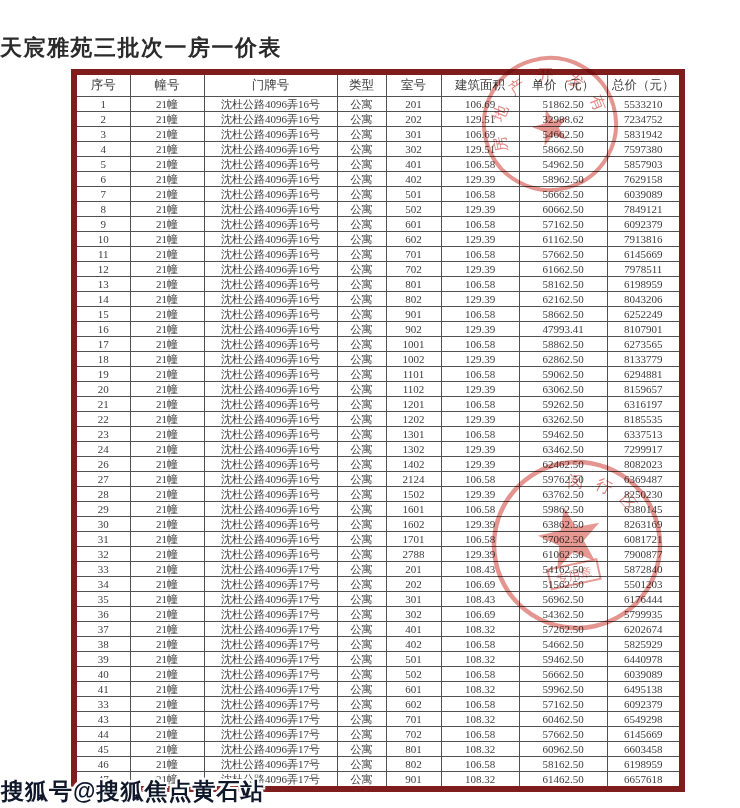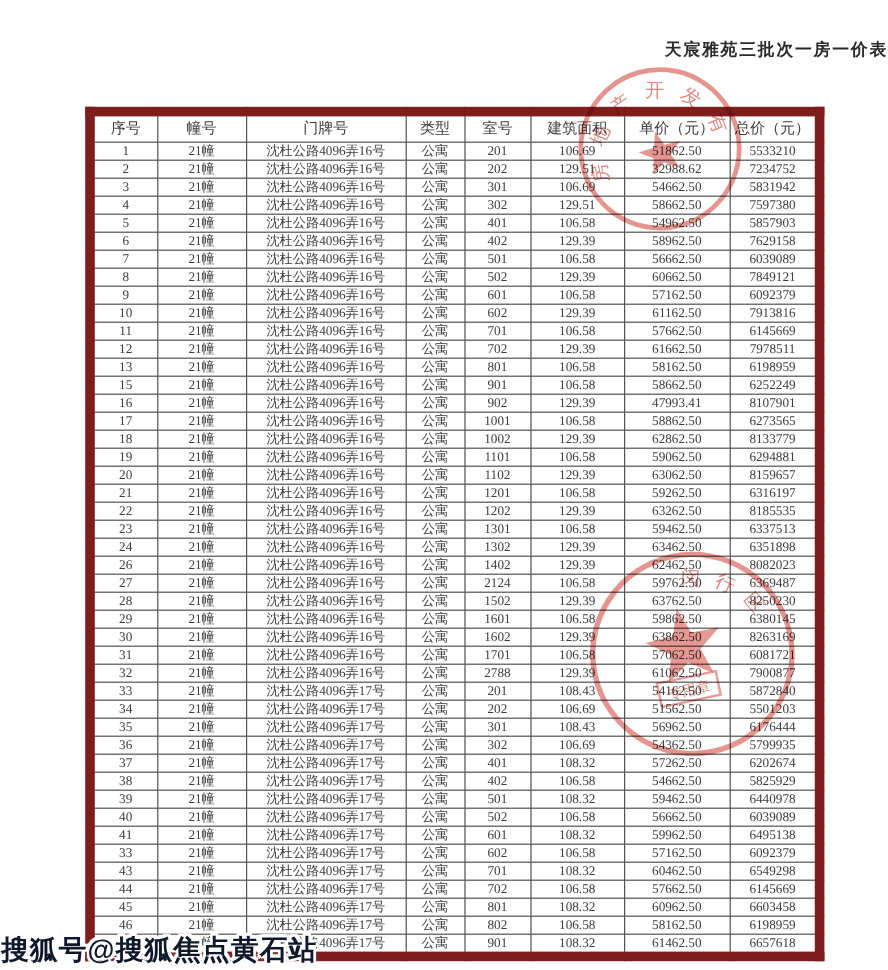--- a/index.html
+++ b/index.html
@@ -1,21 +1,21 @@
 <!DOCTYPE html>
 <html><head>
 <meta charset="utf-8">
 <style>
   html,body{margin:0;padding:0;background:#ffffff;}
   .page{position:relative;width:740px;height:808px;background:#fff;overflow:hidden;
         font-family:"Liberation Serif","DejaVu Serif",serif;}
-  .title{position:absolute;top:33px;left:0;width:100%;text-align:right;
-         font-size:14px;font-weight:bold;color:#2b2b2b;letter-spacing:1.5px;}
-  table.sheet{position:absolute;left:71px;top:89px;width:608px;
-        border-collapse:collapse;table-layout:fixed;border:8px solid #7f1d1d;}
+  .title{position:absolute;top:33px;left:0;width:100%;text-align:left;
+         font-size:22px;font-weight:bold;color:#2b2b2b;letter-spacing:1.5px;}
+  table.sheet{position:absolute;left:71px;top:69px;width:608px;
+        border-collapse:collapse;table-layout:fixed;border:6px solid #7f1d1d;}
   .sheet th,.sheet td{border:1px solid #525252;text-align:center;color:#3d3d3d;
         overflow:hidden;white-space:nowrap;padding:0;}
   .sheet th{height:21px;font-weight:normal;font-size:12.5px;}
   .sheet td{height:14px;font-size:11px;line-height:1;}
   .stamp{position:absolute;mix-blend-mode:multiply;opacity:.78;pointer-events:none;}
   #stamp1{left:450px;top:24px;}
   #stamp2{left:467px;top:435px;}
   .watermark{position:absolute;left:1px;top:776px;z-index:6;
         font-family:"Liberation Sans","DejaVu Sans",sans-serif;
         font-size:23px;font-weight:bold;color:#0f172a;letter-spacing:1px;
@@ -177,20 +177,30 @@
           <td>13</td>
           <td>21幢</td>
           <td>沈杜公路4096弄16号</td>
           <td>公寓</td>
           <td>801</td>
           <td>106.58</td>
           <td>58162.50</td>
           <td>6198959</td>
         </tr>
         <tr>
+          <td>14</td>
+          <td>21幢</td>
+          <td>沈杜公路4096弄16号</td>
+          <td>公寓</td>
+          <td>802</td>
+          <td>129.39</td>
+          <td>62162.50</td>
+          <td>8043206</td>
+        </tr>
+        <tr>
           <td>15</td>
           <td>21幢</td>
           <td>沈杜公路4096弄16号</td>
           <td>公寓</td>
           <td>901</td>
           <td>106.58</td>
           <td>58662.50</td>
           <td>6252249</td>
         </tr>
         <tr>
@@ -274,21 +284,21 @@
           <td>6337513</td>
         </tr>
         <tr>
           <td>24</td>
           <td>21幢</td>
           <td>沈杜公路4096弄16号</td>
           <td>公寓</td>
           <td>1302</td>
           <td>129.39</td>
           <td>63462.50</td>
-          <td>6351898</td>
+          <td>7299917</td>
         </tr>
         <tr>
           <td>26</td>
           <td>21幢</td>
           <td>沈杜公路4096弄16号</td>
           <td>公寓</td>
           <td>1402</td>
           <td>129.39</td>
           <td>62462.50</td>
           <td>8082023</td>

